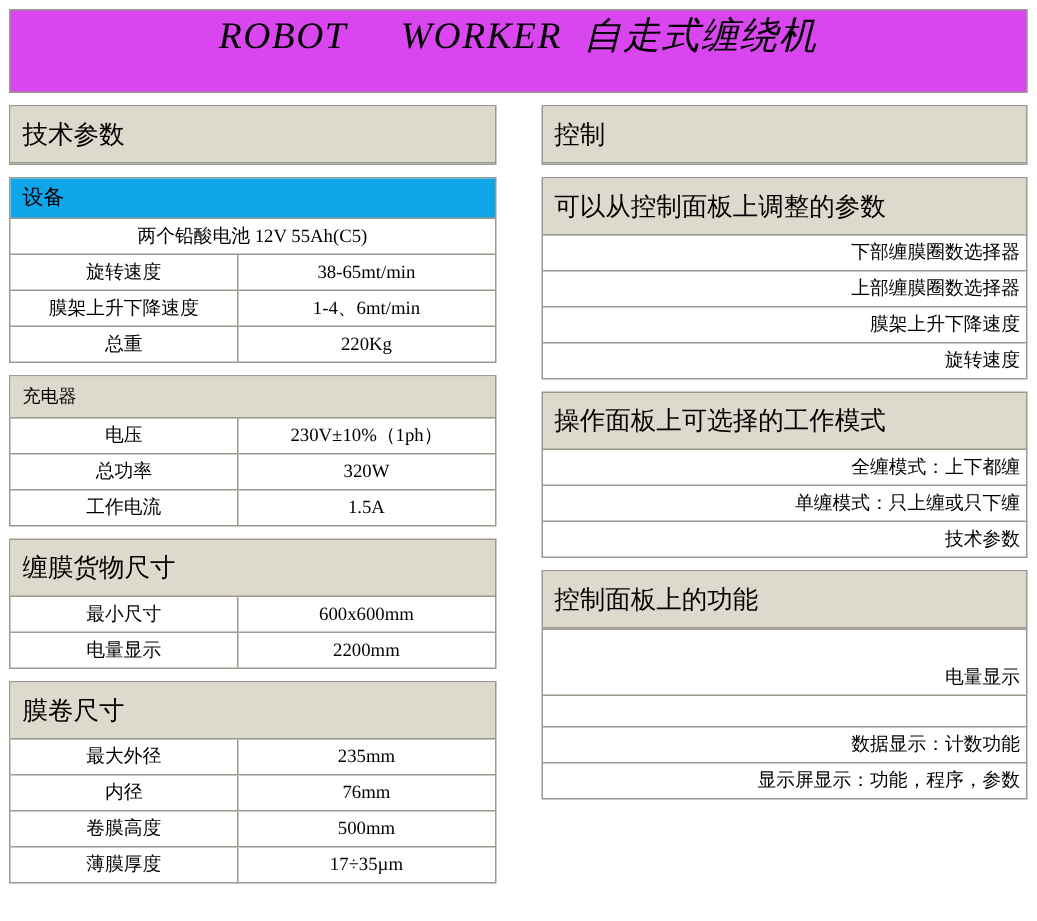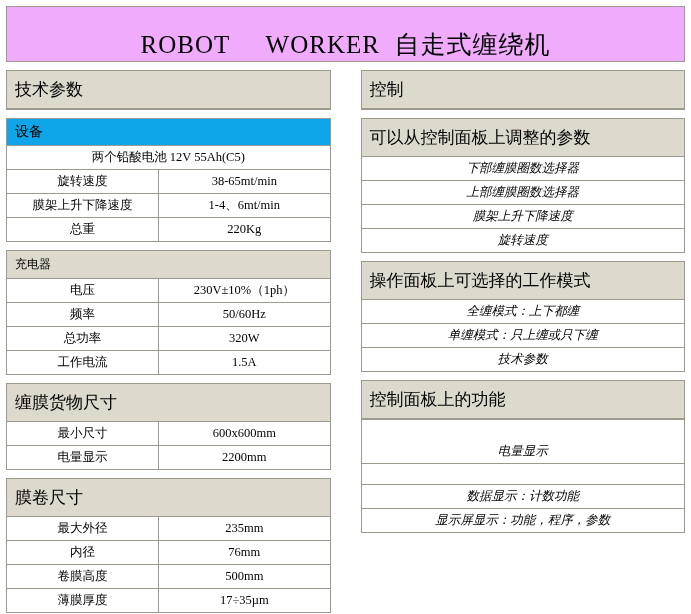--- a/index.html
+++ b/index.html
@@ -16,26 +16,27 @@
   }
   .page {
     position: relative;
     width: 691px;
     height: 614px;
     box-sizing: border-box;
     padding: 6px 6px 0 6px;
   }
   .title-bar {
     border: 1px solid #9a9a8f;
-    background: #f0abfc;
+    background: #d946ef;
     height: 56px;
     display: flex;
-    align-items: flex-end;
+    align-items: flex-start;
     justify-content: center;
     box-sizing: border-box;
+    font-style: italic;
   }
   .title-text {
     font-size: 25px;
     letter-spacing: 1px;
     white-space: pre;
     font-family: "Liberation Serif", serif;
   }
   .columns {
     display: flex;
     gap: 30px;
@@ -86,26 +87,25 @@
     border-top: none;
   }
   table.rows td.label {
     width: 47%;
     border-right: 1px solid #9a9a8f;
   }
   table.rows td.full {
     width: 100%;
   }
   .centered-line {
-    text-align: center;
+    text-align: right;
     font-size: 12.5px;
     padding: 3px 4px;
     border-top: 1px solid #9a9a8f;
     box-sizing: border-box;
-    font-style: italic;
   }
   .centered-line.first {
     border-top: none;
   }
   .spacer-row {
     height: 20px;
     border-top: 1px solid #9a9a8f;
   }
 </style>
 </head>
@@ -148,24 +148,20 @@
           </table>
       </div>
 
       <div class="block">
         <div class="sec-head">充电器</div>
         <table class="rows">
           <tbody>
               <tr>
             <td class="label">电压</td>
             <td>230V±10%（1ph）</td>
-          </tr>
-          <tr>
-            <td class="label">频率</td>
-            <td>50/60Hz</td>
           </tr>
           <tr>
             <td class="label">总功率</td>
             <td>320W</td>
           </tr>
           <tr>
             <td class="label">工作电流</td>
             <td>1.5A</td>
           </tr>
         </tbody>

